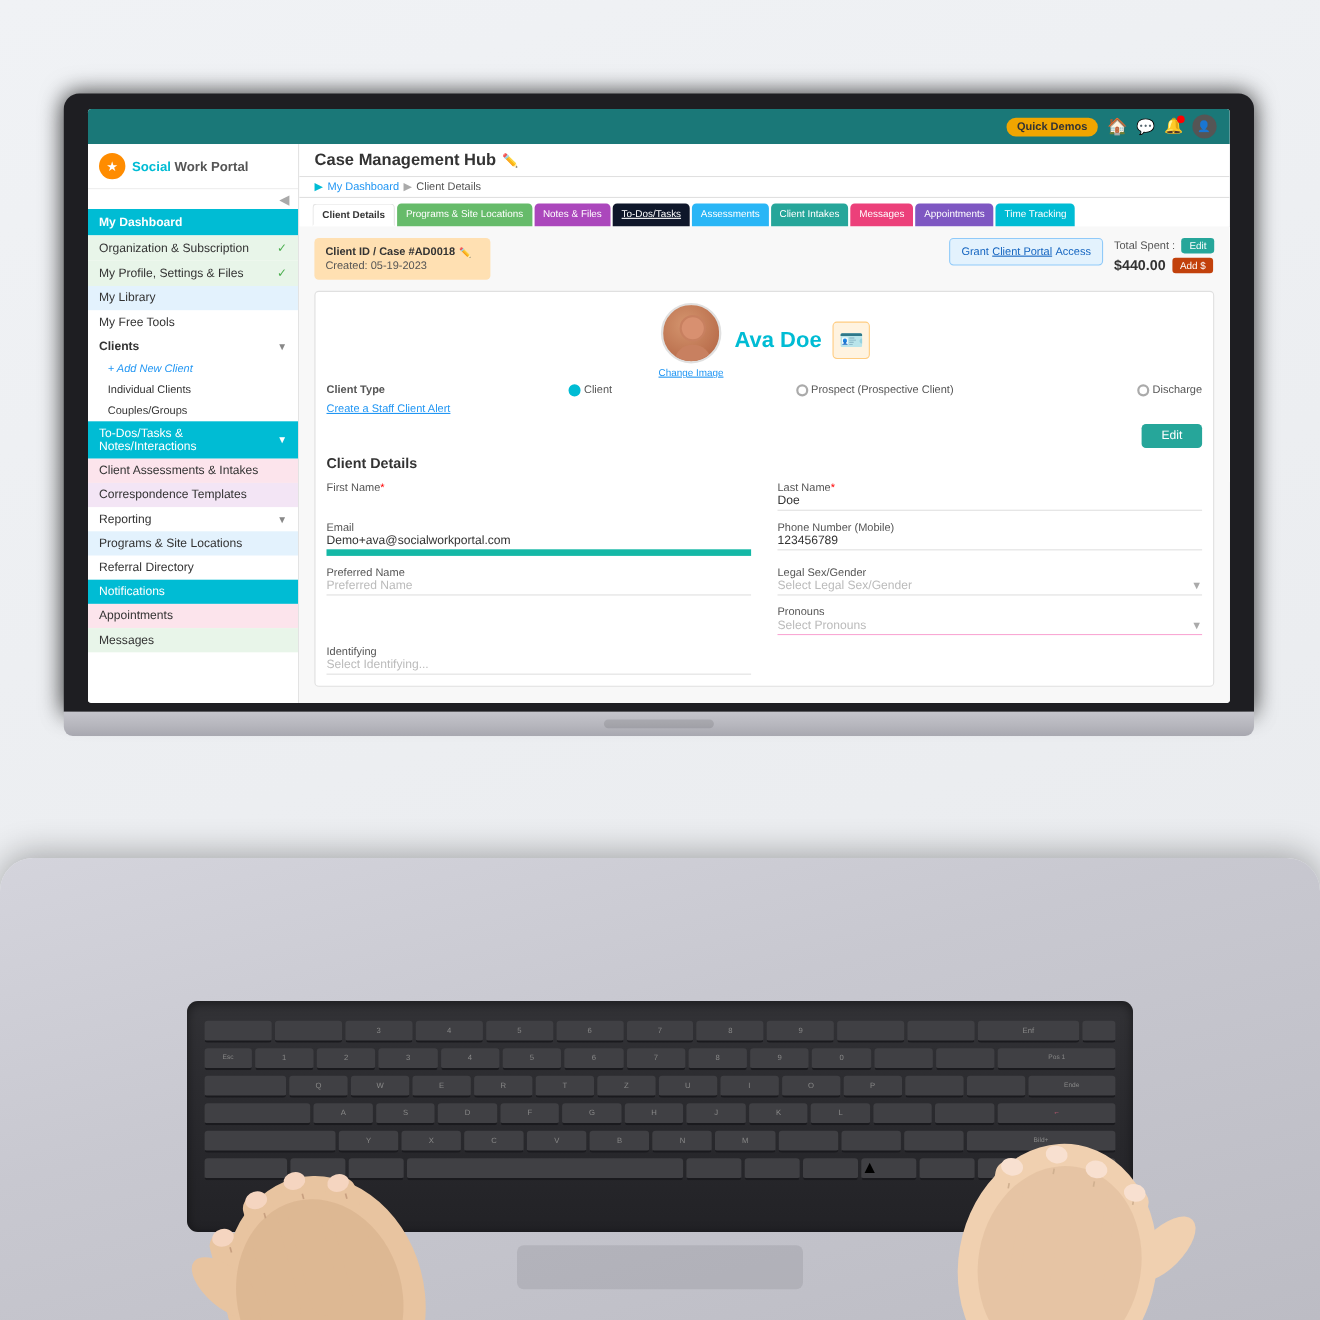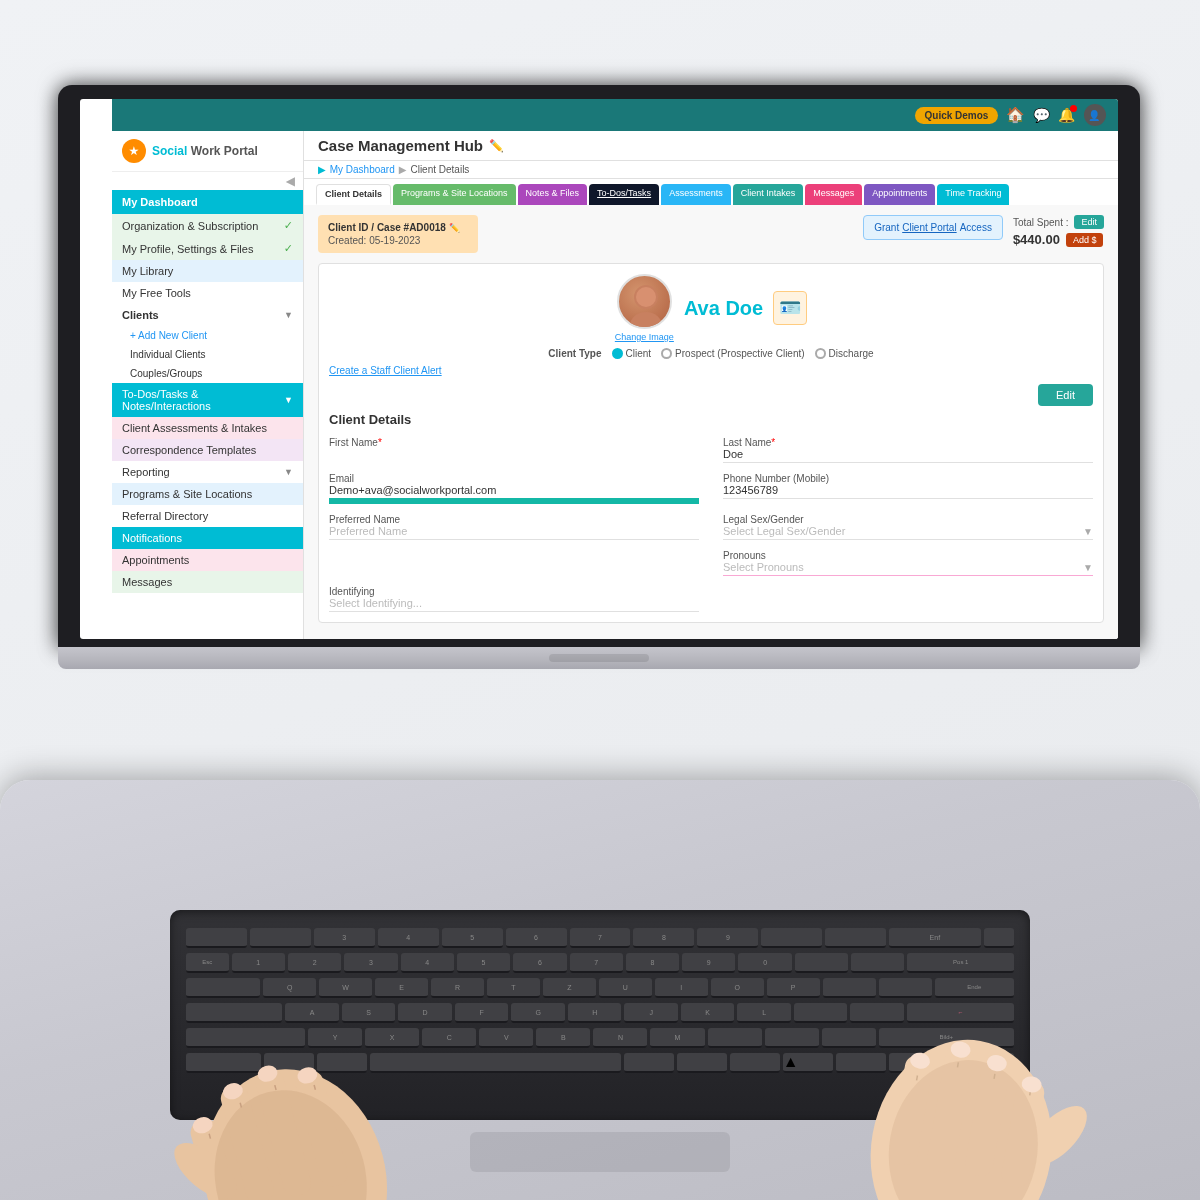--- a/index.html
+++ b/index.html
@@ -26,21 +26,20 @@
       border-radius: 14px 14px 0 0;
       padding: 14px 22px 8px;
       box-shadow: 0 -2px 20px rgba(0,0,0,0.5), 0 4px 20px rgba(0,0,0,0.4);
     }
 
     .screen-content {
       background: #fff;
       border-radius: 3px;
       overflow: hidden;
       height: 540px;
-      padding-left: 32px;
     }
   </style>
 </head>
 <body>
 
 <div style="position:absolute;top:0;left:0;width:1200px;height:1200px;background:linear-gradient(160deg,#f0f2f5 0%,#e8eaed 100%);"></div>
 
 <div style="position:absolute;bottom:0;left:0;width:1200px;height:420px;background:linear-gradient(165deg,#d4d4dc 0%,#c8c8d0 40%,#bcbcc4 100%);border-radius:30px 30px 0 0;box-shadow:0 -4px 30px rgba(0,0,0,0.3);"></div>
 
 <div style="position:absolute;bottom:80px;left:170px;width:860px;height:210px;background:linear-gradient(to bottom,#323236,#222226);border-radius:10px;padding:18px 16px;box-shadow:inset 0 2px 10px rgba(0,0,0,0.5);">
@@ -233,21 +232,21 @@
             <span>My Profile, Settings &amp; Files</span>
             <span style="color:#4caf50;font-size:11px;">✓</span>
           </div>
 
           <div style="padding:5px 10px;background:#e3f2fd;color:#333;font-size:11px;cursor:pointer;">My Library</div>
           <div style="padding:5px 10px;color:#333;font-size:11px;cursor:pointer;">My Free Tools</div>
           <div style="padding:5px 10px;color:#333;font-size:11px;font-weight:bold;cursor:pointer;display:flex;justify-content:space-between;align-items:center;">
             <span>Clients</span>
             <span style="font-size:9px;color:#888;">▼</span>
           </div>
-          <div style="padding:4px 18px;font-size:10px;color:#2196f3;cursor:pointer;">+ Add New Client</div>
+          <div style="padding:4px 18px;font-size:10px;color:#2196f3;cursor:pointer;font-style:italic;">+ Add New Client</div>
           <div style="padding:4px 18px;font-size:10px;color:#333;cursor:pointer;">Individual Clients</div>
           <div style="padding:4px 18px;font-size:10px;color:#333;cursor:pointer;">Couples/Groups</div>
 
           <div style="padding:5px 10px;background:#00bcd4;color:white;font-size:11px;cursor:pointer;display:flex;justify-content:space-between;align-items:center;">
             <span>To-Dos/Tasks &amp; Notes/Interactions</span>
             <span style="font-size:9px;">▼</span>
           </div>
 
           <div style="padding:5px 10px;background:#fce4ec;color:#333;font-size:11px;cursor:pointer;">Client Assessments &amp; Intakes</div>
           <div style="padding:5px 10px;background:#f3e5f5;color:#333;font-size:11px;cursor:pointer;">Correspondence Templates</div>
@@ -335,21 +334,21 @@
                   </div>
                   <span style="font-size:9px;color:#2196f3;cursor:pointer;text-decoration:underline;">Change Image</span>
                 </div>
                 <div style="display:flex;flex-direction:column;align-items:flex-start;">
                   <span style="font-size:20px;color:#00bcd4;font-weight:bold;">Ava Doe</span>
                 </div>
 
                 <div style="width:34px;height:34px;background:#fff3e0;border:1px solid #ffcc80;border-radius:4px;display:flex;align-items:center;justify-content:center;font-size:18px;">🪪</div>
               </div>
 
-              <div style="display:flex;align-items:center;gap:10px;font-size:10px;color:#555;margin:6px 0;justify-content:center;">
+              <div style="display:flex;align-items:center;gap:10px;font-size:10px;color:#555;margin:6px 0;justify-content:space-between;">
                 <span style="font-weight:bold;">Client Type</span>
                 <div style="display:flex;align-items:center;gap:3px;cursor:pointer;">
                   <div style="width:11px;height:11px;border-radius:50%;border:2px solid #00bcd4;background:#00bcd4;"></div>
                   <span>Client</span>
                 </div>
                 <div style="display:flex;align-items:center;gap:3px;cursor:pointer;">
                   <div style="width:11px;height:11px;border-radius:50%;border:2px solid #aaa;background:white;"></div>
                   <span>Prospect (Prospective Client)</span>
                 </div>
                 <div style="display:flex;align-items:center;gap:3px;cursor:pointer;">

